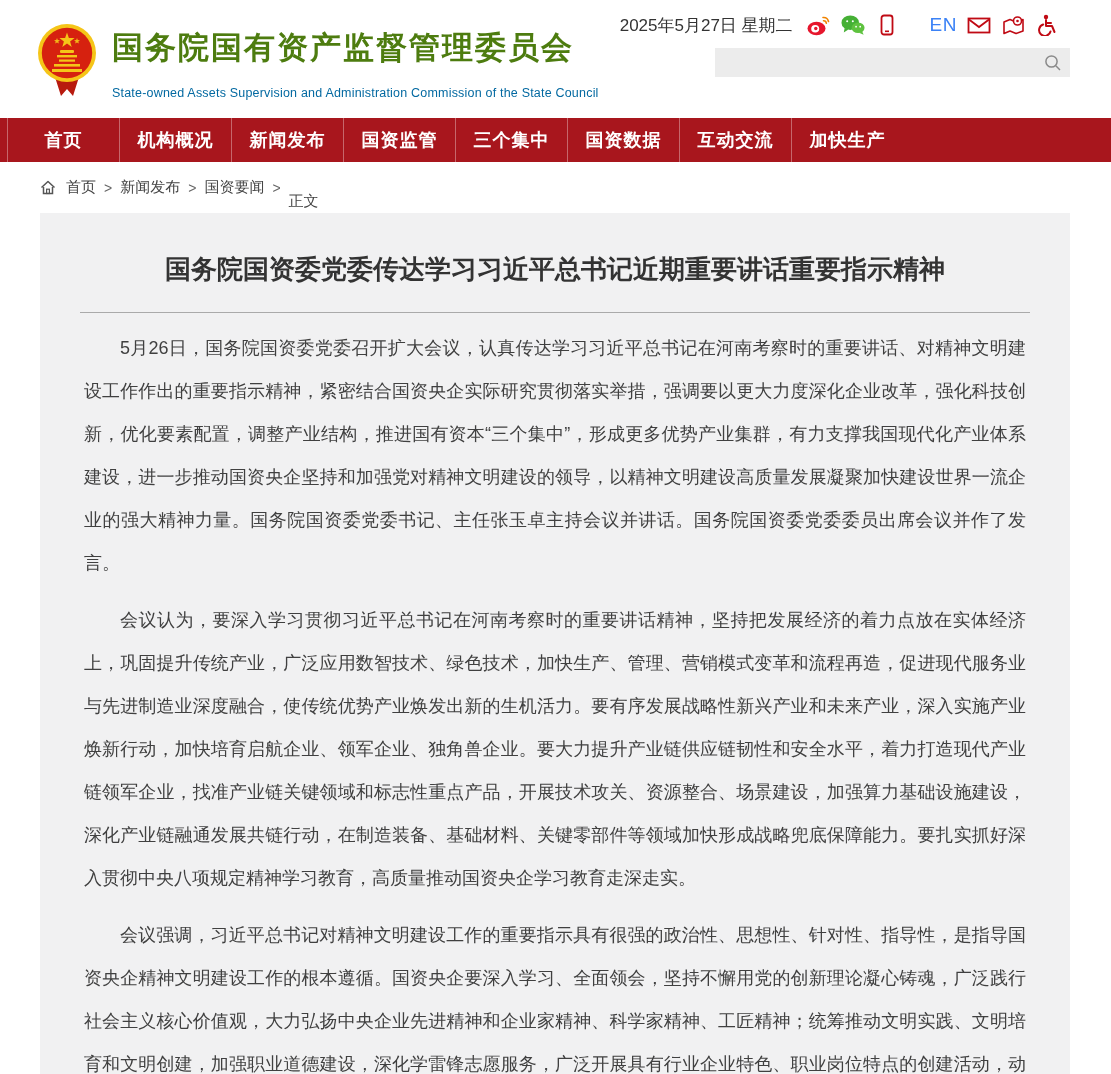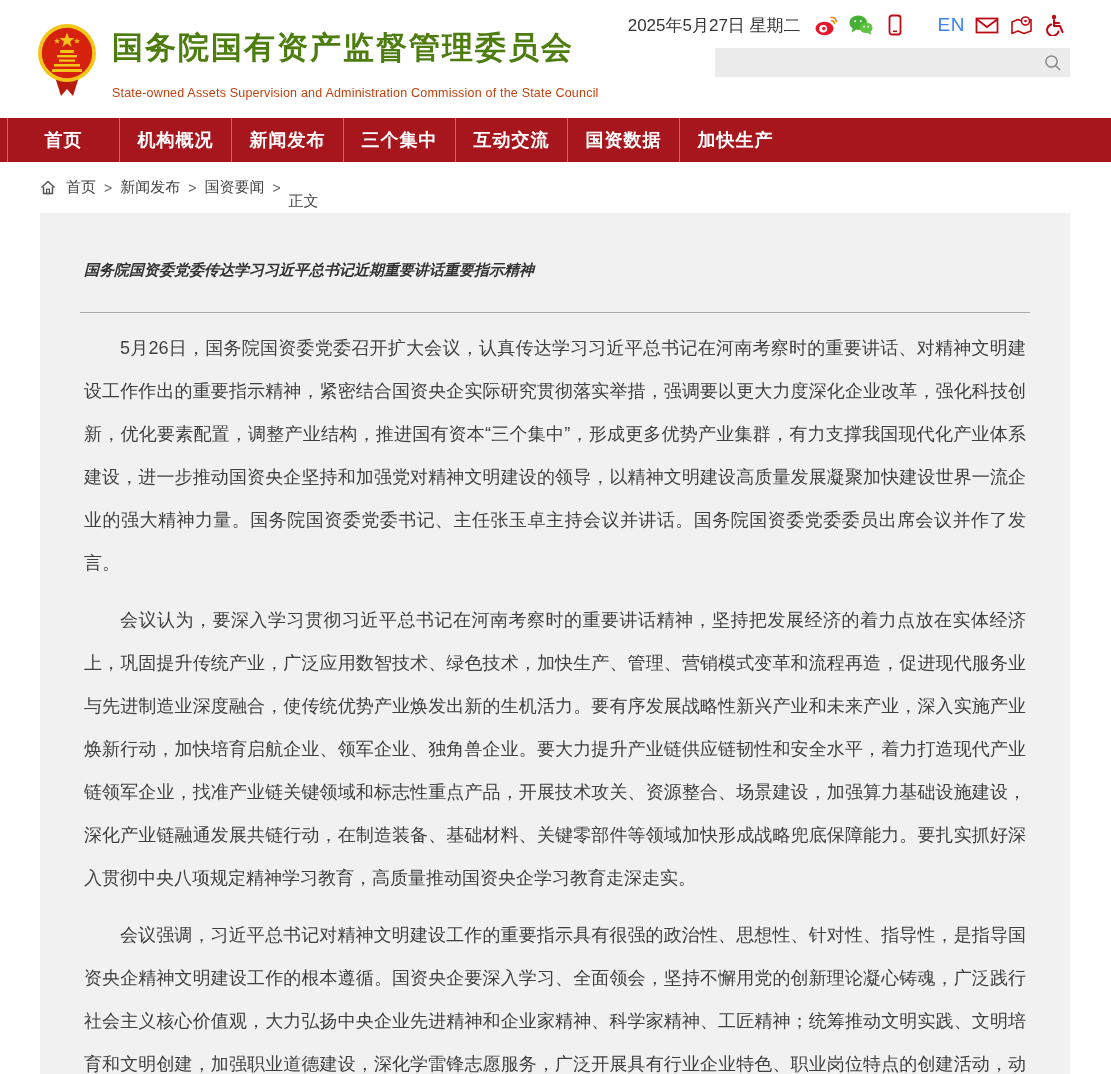--- a/index.html
+++ b/index.html
@@ -6,23 +6,23 @@
   html,body { background:#ffffff; }
   body { width:1111px; font-family:"Liberation Sans","DejaVu Sans",sans-serif; }
   .page { width:1111px; height:1074px; overflow:hidden; background:#fff; }
 
   
   .site-header { height:118px; position:relative; background:#fff; }
   .brand { position:absolute; left:36px; top:22px; display:flex; align-items:center; }
   .emblem { width:62px; height:76px; flex:0 0 auto; }
   .brand-text { margin-left:14px; padding-top:8px; }
   .site-title { color:#4d7c0f; font-size:31px; font-weight:bold; letter-spacing:2px; line-height:36px; }
-  .site-subtitle { color:#c2410c; font-size:12.5px; margin-top:20px; letter-spacing:0.2px; }
+  .site-subtitle { color:#0369a1; font-size:12.5px; margin-top:20px; letter-spacing:0.2px; }
 
-  .header-top-right { position:absolute; right:44px; top:12px; display:flex; align-items:center; gap:10px; height:26px; }
+  .header-top-right { position:absolute; right:52px; top:12px; display:flex; align-items:center; gap:10px; height:26px; }
   .hdr-date { color:#333; font-size:17px; margin-right:4px; white-space:nowrap; }
   .hdr-icon { display:inline-flex; align-items:center; justify-content:center; width:24px; height:24px; cursor:pointer; }
   .en-link { color:#3b82f6; font-weight:normal; font-size:19px; cursor:pointer; letter-spacing:0.5px;padding-left:21px; }
 
   .search-box { position:absolute; right:41px; top:48px; width:355px; height:29px; background:#ececec; display:flex; align-items:center; }
   .search-input { flex:1; height:100%; border:none; outline:none; background:transparent; padding:0 10px; font-size:14px; color:#333; }
   .search-btn { width:34px; height:100%; border:none; background:transparent; display:flex; align-items:center; justify-content:center; cursor:pointer; }
 
   
   .main-nav { height:44px; background:#a8161d; display:flex; align-items:stretch; padding-left:7px; }
@@ -32,21 +32,21 @@
 
   
   .breadcrumb { height:51px; display:flex; align-items:center; padding-left:40px; background:#fff; font-size:15px; color:#444; }
   .crumb { cursor:pointer; margin:0 4px; }
   .crumb.current { cursor:default;margin-top:28px; }
   .crumb-sep { color:#666; margin:0 4px; font-size:14px; }
   .home-ico { margin-right:6px; display:inline-flex; cursor:pointer; }
 
   
   .content-card { margin-left:40px; width:1030px; min-height:861px; background:#f1f1f2; padding:38px 44px 40px 44px; }
-  .article-title { text-align:left; color:#333; font-size:15px; font-weight:bold; line-height:37px;font-style:italic; }
+  .article-title { text-align:center; color:#333; font-size:26px; font-weight:bold; line-height:37px; }
   .article-meta { margin-top:18px; text-align:center; color:#999; font-size:14px; }
   .article-meta span { margin:0 18px; }
   .meta-divider { border:none; border-top:1px solid #aaa; margin:24px -4px 0 -4px; }
   .article-body { margin-top:14px; }
   .article-body p { color:#404040; font-size:18px; line-height:43px; text-align:justify; text-indent:2em; margin-bottom:14px; }
 </style>
 </head>
 <body>
 
 <div class="page">
@@ -140,23 +140,24 @@
           <line x1="12.8" y1="12.8" x2="17" y2="17" stroke="#8a8a8a" stroke-width="1.5"></line>
         </svg>
       </button>
     </div>
   </header>
 
   <nav class="main-nav">
     <div class="nav-item">首页</div>
     <div class="nav-item">机构概况</div>
     <div class="nav-item">新闻发布</div>
+    <div class="nav-item">国资监管</div>
     <div class="nav-item">三个集中</div>
+    <div class="nav-item">国资数据</div>
     <div class="nav-item">互动交流</div>
-    <div class="nav-item">国资数据</div>
     <div class="nav-item">加快生产</div>
     <div class="nav-fill"></div>
   </nav>
 
   <div class="breadcrumb">
     <span class="home-ico">
       <svg width="16" height="15" viewBox="0 0 16 15">
         <path d="M1.5 7.5 L8 1.5 L14.5 7.5" fill="none" stroke="#555" stroke-width="1.5" stroke-linejoin="round"></path>
         <path d="M3.5 7 L3.5 13.5 L12.5 13.5 L12.5 7" fill="none" stroke="#555" stroke-width="1.5"></path>
         <rect x="6.6" y="9.2" width="2.8" height="4.3" fill="none" stroke="#555" stroke-width="1.2"></rect>

